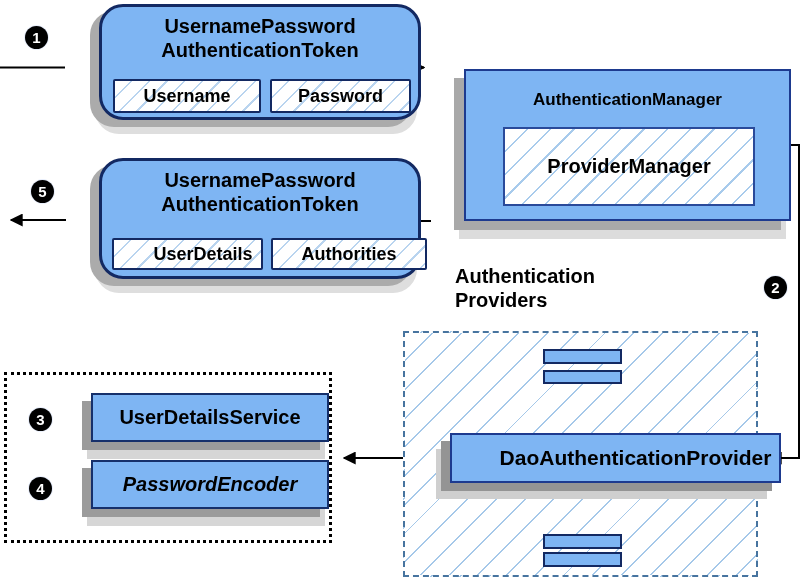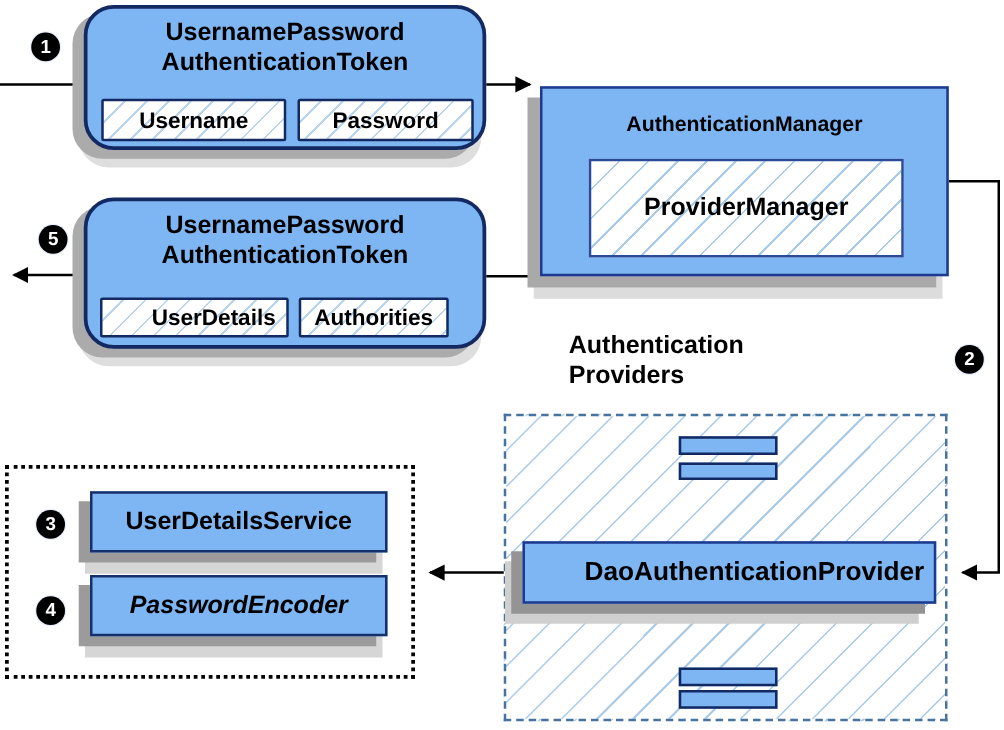--- a/index.html
+++ b/index.html
@@ -1,21 +1,21 @@
 <!DOCTYPE html>
 <html><head>
 <meta charset="utf-8">
 <style>
   html,body{margin:0;padding:0;background:#ffffff;}
   .stage{
     position:relative;width:803px;height:584px;background:#ffffff;overflow:hidden;
     font-family:"Liberation Sans","DejaVu Sans",sans-serif;color:#000;
   }
   
-  .bluebox{position:absolute;background:#7eb5f3;box-sizing:border-box;}
+  .bluebox{position:absolute;background:#7eb5f3;box-sizing:border-box;margin-left:32px;}
   .token{
     border:3px solid #132962;border-radius:24px;
     box-shadow:-9px 7px 0 #ababab,-4px 14px 0 #dedede;
   }
   .token .ttl{text-align:center;font-weight:bold;font-size:20px;line-height:24px;padding-top:7px;}
   .field{
     position:absolute;box-sizing:border-box;background-color:#fff;
     background-image:repeating-linear-gradient(135deg,rgba(0,0,0,0) 0px,rgba(0,0,0,0) 11px,#b9d4ef 11px,#b9d4ef 12.5px);
     border:2px solid #132962;border-radius:2px;
     font-weight:bold;font-size:18px;display:flex;align-items:center;justify-content:center;
@@ -40,21 +40,21 @@
   .daobox{
     left:418px;top:433px;width:331px;height:50px;border:2px solid #1d3a8f;
     box-shadow:-9px 8px 0 #949494,-14px 16px 0 #cfcfcf;
     display:flex;align-items:center;justify-content:center;font-weight:bold;font-size:21px;padding-left:40px;
   }
   .dottedbox{
     position:absolute;left:4px;top:372px;width:328px;height:171px;box-sizing:border-box;
     border:3px dotted #000;background:transparent;
   }
   .svc{
-    left:72px;width:238px;height:49px;border:2px solid #16306b;
+    left:59px;width:238px;height:49px;border:2px solid #16306b;
     box-shadow:-9px 8px 0 #9b9b9b,-4px 17px 0 #d6d6d6;
     display:flex;align-items:center;justify-content:center;font-weight:bold;font-size:20px;
   }
   .badge{
     position:absolute;width:23px;height:23px;border-radius:50%;background:#000;color:#fff;
     font-weight:bold;font-size:15px;display:flex;align-items:center;justify-content:center;
     box-shadow:0 0 0 1px #e8eefb;
   }
   .provlabel{
     position:absolute;left:455px;top:264px;width:250px;text-align:left;
@@ -102,21 +102,21 @@
     <div class="ttl">AuthenticationManager</div>
     <div class="hatchinner" style="left:37px;top:56px;width:252px;height:79px;">ProviderManager</div>
   </div>
 
   <div class="bluebox token" style="left:67px;top:158px;width:322px;height:121px;">
     <div class="ttl">
       <div>UsernamePassword</div>
       <div>AuthenticationToken</div>
     </div>
     <div class="field" style="left:10px;top:77px;width:151px;height:32px;padding-left:31px;">UserDetails</div>
-    <div class="field" style="left:169px;top:77px;width:120px;height:32px;">Authorities</div>
+    <div class="field" style="left:169px;top:77px;width:156px;height:32px;">Authorities</div>
   </div>
 
   <div class="provlabel">
     <div>Authentication</div>
     <div>Providers</div>
   </div>
 
   <div class="dashedbox"></div>
 
   <div class="bar" style="left:543px;top:349px;width:79px;height:15px;"></div>

